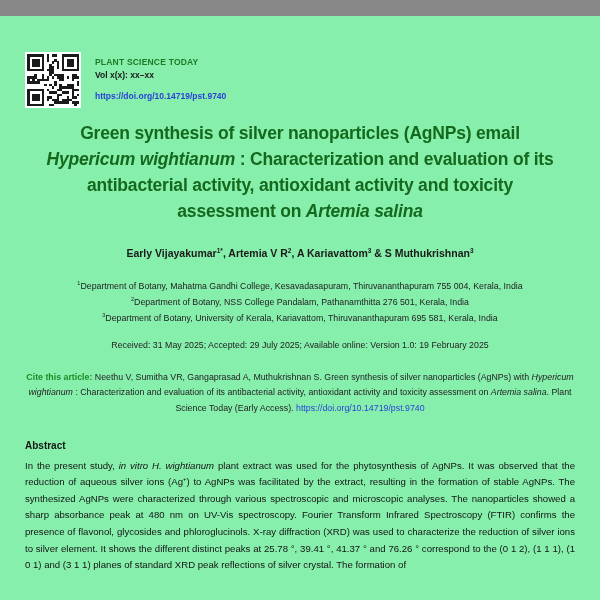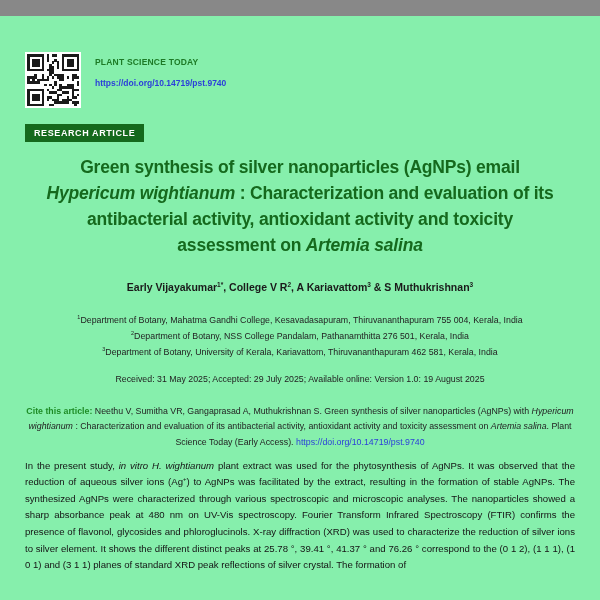--- a/index.html
+++ b/index.html
@@ -277,44 +277,45 @@
           <i style="left:14.285714285714285%;top:95.23809523809524%;width:5.061904761904762%;height:5.061904761904762%"></i>
           <i style="left:19.047619047619047%;top:95.23809523809524%;width:5.061904761904762%;height:5.061904761904762%"></i>
           <i style="left:23.80952380952381%;top:95.23809523809524%;width:5.061904761904762%;height:5.061904761904762%"></i>
           <i style="left:28.57142857142857%;top:95.23809523809524%;width:5.061904761904762%;height:5.061904761904762%"></i>
           <i style="left:42.857142857142854%;top:95.23809523809524%;width:5.061904761904762%;height:5.061904761904762%"></i>
           <i style="left:47.61904761904762%;top:95.23809523809524%;width:5.061904761904762%;height:5.061904761904762%"></i>
           <i style="left:90.47619047619048%;top:95.23809523809524%;width:5.061904761904762%;height:5.061904761904762%"></i>
         </div>
       <div class="journal-meta">
         <div class="journal-name">PLANT SCIENCE TODAY</div>
+        <div class="journal-vol">Vol x(x): xx–xx</div>
         <a class="journal-doi">https://doi.org/10.14719/pst.9740</a>
       </div>
     </div>
   </div>
 
   
-  <div class="badge">RESEARCH ARTICLE</div>
 
   
   <h1 class="title"><span>Green synthesis of silver nanoparticles (AgNPs) email </span><span class="it">Hypericum wightianum</span><span> : Characterization and evaluation of its antibacterial activity, antioxidant activity and toxicity assessment on </span><span class="it">Artemia salina</span></h1>
 
   
-  <div class="authors"><span>Early Vijayakumar</span><sup>1*</sup><span>, College V R</span><sup>2</sup><span>, A Kariavattom</span><sup>3</sup><span> &amp; S Muthukrishnan</span><sup>3</sup></div>
+  <div class="authors"><span>Early Vijayakumar</span><sup>1*</sup><span>, Artemia V R</span><sup>2</sup><span>, A Kariavattom</span><sup>3</sup><span> &amp; S Muthukrishnan</span><sup>3</sup></div>
 
   
   <div class="affils">
     <div><sup>1</sup><span>Department of Botany, Mahatma Gandhi College, Kesavadasapuram, Thiruvananthapuram 755 004, Kerala, India</span></div>
     <div><sup>2</sup><span>Department of Botany, NSS College Pandalam, Pathanamthitta 276 501, Kerala, India</span></div>
-    <div><sup>3</sup><span>Department of Botany, University of Kerala, Kariavattom, Thiruvananthapuram 462 581, Kerala, India</span></div>
+    <div><sup>3</sup><span>Department of Botany, University of Kerala, Kariavattom, Thiruvananthapuram 695 581, Kerala, India</span></div>
   </div>
 
   
 
-  <div class="dates">Received: 31 May 2025; Accepted: 29 July 2025; Available online: Version 1.0: 19 August 2025</div>
+  <div class="dates">Received: 31 May 2025; Accepted: 29 July 2025; Available online: Version 1.0: 19 February 2025</div>
 
   
   <div class="citation"><span class="cite-label">Cite this article:</span><span> Neethu V, Sumitha VR, Gangaprasad A, Muthukrishnan S. Green synthesis of silver nanoparticles (AgNPs) with </span><span class="it">Hypericum wightianum</span><span> : Characterization and evaluation of its antibacterial activity, antioxidant activity and toxicity assessment on </span><span class="it">Artemia salina</span><span>. Plant Science Today (Early Access). </span><a class="doi-link">https://doi.org/10.14719/pst.9740</a></div>
 
   
+  <div class="abstract-heading">Abstract</div>
   <p class="abstract-text"><span>In the present study, </span><span class="it">in vitro H. wightianum</span><span> plant extract was used for the phytosynthesis of AgNPs. It was observed that the reduction of aqueous silver ions (Ag</span><sup>+</sup><span>) to AgNPs was facilitated by the extract, resulting in the formation of stable AgNPs. The synthesized AgNPs were characterized through various spectroscopic and microscopic analyses. The nanoparticles showed a sharp absorbance peak at 480 nm on UV-Vis spectroscopy. Fourier Transform Infrared Spectroscopy (FTIR) confirms the presence of flavonol, glycosides and phloroglucinols. X-ray diffraction (XRD) was used to characterize the reduction of silver ions to silver element. It shows the different distinct peaks at 25.78 °, 39.41 °, 41.37 ° and 76.26 ° correspond to the (0 1 2), (1 1 1), (1 0 1) and (3 1 1) planes of standard XRD peak reflections of silver crystal. The formation of</span></p>
 
 </div>
 
 </body></html>

